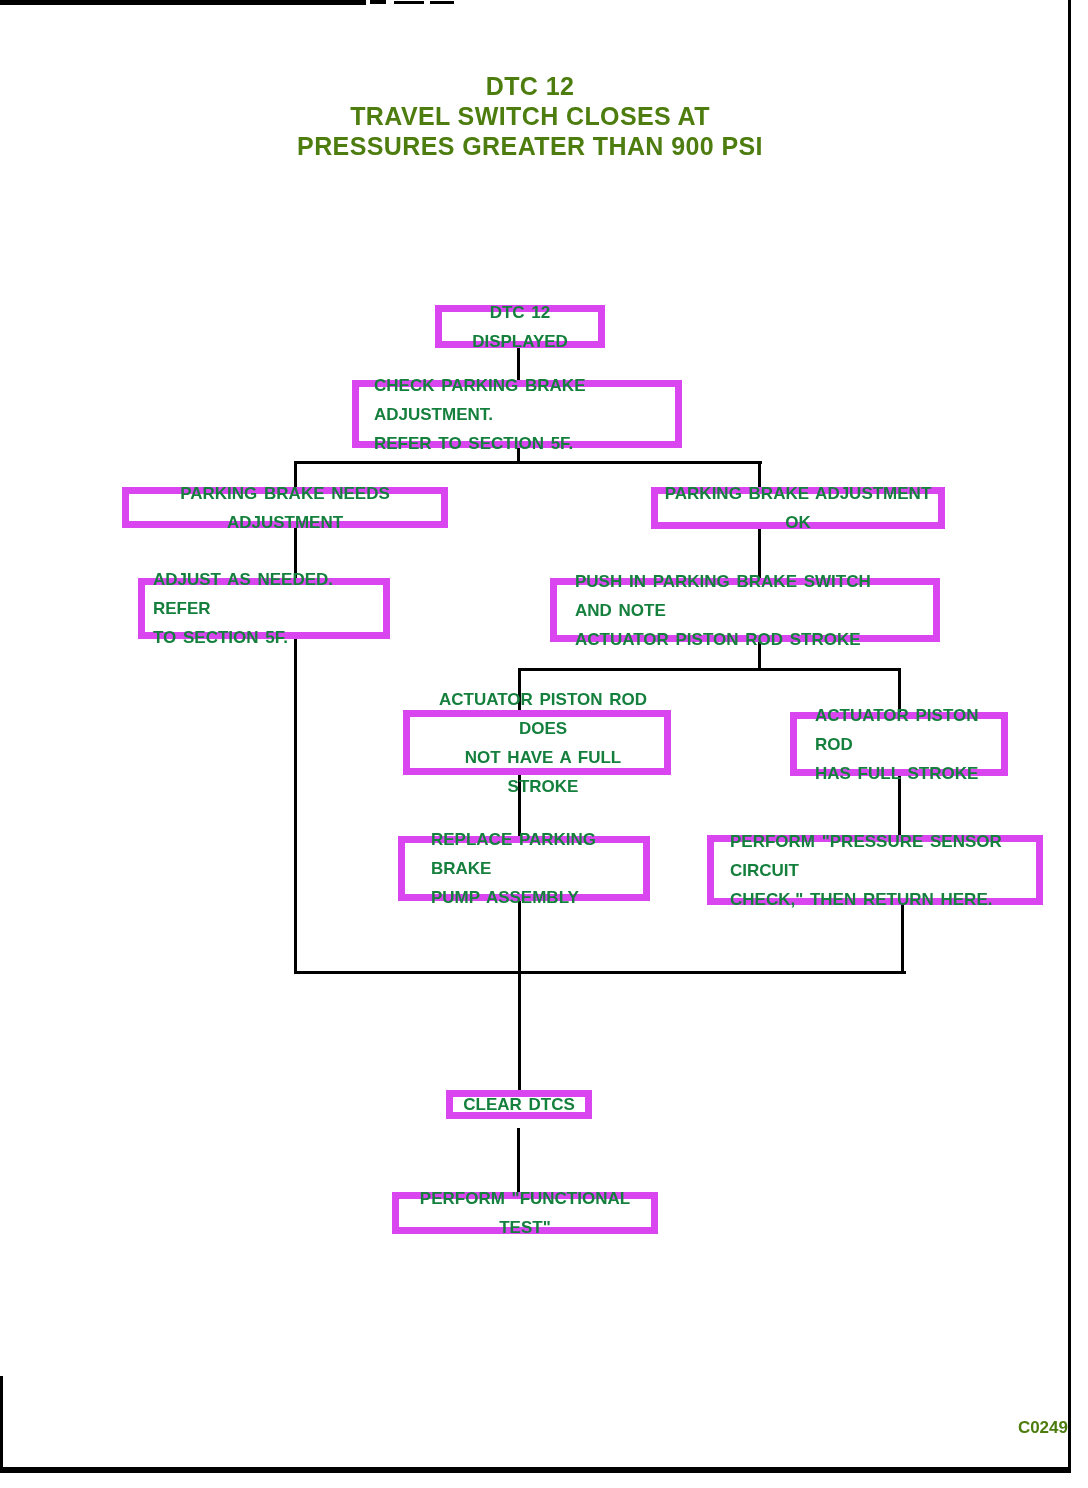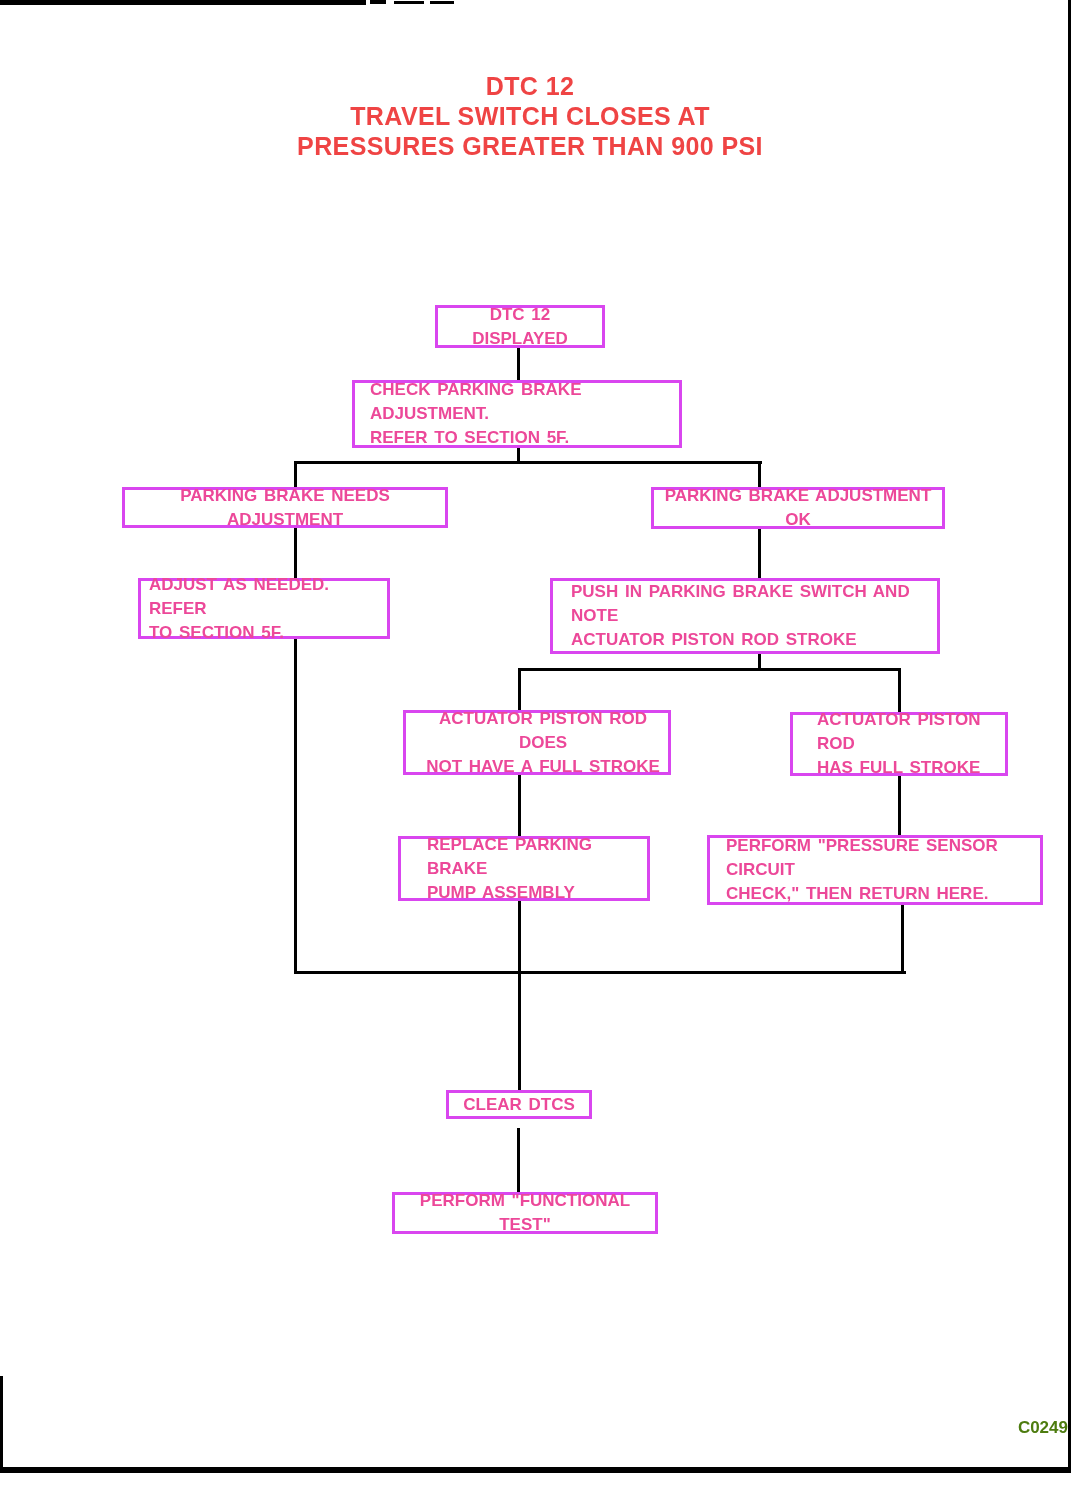--- a/index.html
+++ b/index.html
@@ -13,35 +13,35 @@
   }
   .frame-seg{position:absolute;background:#000;}
   .title{
     position:absolute;
     left:0;top:71px;width:1060px;
     text-align:center;
     font-weight:bold;
     font-size:25px;
     line-height:30px;
     letter-spacing:0.4px;
-    color:#ef4444;
+    color:#4d7c0f;
   }
   .node{
     position:absolute;
     box-sizing:border-box;
-    border:3px solid #d946ef;
+    border:7px solid #d946ef;
     background:#fff;
     display:flex;
     align-items:center;
     font-weight:bold;
     font-size:17px;
-    line-height:24px;
+    line-height:29px;
     white-space:pre-line;
     word-spacing:2px;
-    color:#ec4899;
+    color:#15803d;
   }
   .node.center{justify-content:center;text-align:center;padding:0 4px;}
   .node.left{justify-content:flex-start;text-align:left;}
   .connector{position:absolute;background:#000;}
   .footer-code{
     position:absolute;
     right:20px;top:1418px;
     font-weight:bold;
     font-size:17px;
     color:#4d7c0f;
@@ -85,25 +85,25 @@
       <div class="connector" style="left: 901px; top: 903px; width: 3px; height: 71px;"></div>
       <div class="connector" style="left: 294px; top: 971px; width: 612px; height: 3px;"></div>
       <div class="connector" style="left: 517px; top: 1128px; width: 3px; height: 66px;"></div>
       <div class="node center" style="left: 435px; top: 305px; width: 170px; height: 43px;">DTC 12 DISPLAYED</div>
       <div class="node left" style="left: 352px; top: 380px; width: 330px; height: 68px; padding-left: 15px; padding-right: 6px;">CHECK PARKING BRAKE ADJUSTMENT.
 REFER TO SECTION 5F.</div>
       <div class="node center" style="left: 122px; top: 487px; width: 326px; height: 41px;">PARKING BRAKE NEEDS ADJUSTMENT</div>
       <div class="node center" style="left: 612px; top: 487px; width: 294px; height: 42px; margin-left: 39px;">PARKING BRAKE ADJUSTMENT OK</div>
       <div class="node left" style="left: 138px; top: 578px; width: 252px; height: 61px; padding-left: 8px; padding-right: 6px;">ADJUST AS NEEDED. REFER
 TO SECTION 5F.</div>
-      <div class="node left" style="left: 550px; top: 578px; width: 390px; height: 76px; padding-left: 18px; padding-right: 24px;">PUSH IN PARKING BRAKE SWITCH AND NOTE
+      <div class="node left" style="left: 550px; top: 578px; width: 390px; height: 64px; padding-left: 18px; padding-right: 24px;">PUSH IN PARKING BRAKE SWITCH AND NOTE
 ACTUATOR PISTON ROD STROKE</div>
       <div class="node left" style="left: 403px; top: 710px; width: 268px; height: 65px; padding-left: 18px; padding-right: 6px; text-align: center;">ACTUATOR PISTON ROD DOES
 NOT HAVE A FULL STROKE</div>
-      <div class="node left" style="left: 790px; top: 712px; width: 218px; height: 64px; padding-left: 24px; padding-right: 6px;">ACTUATOR PISTON ROD
+      <div class="node left" style="left: 790px; top: 712px; width: 218px; height: 64px; padding-left: 18px; padding-right: 6px;">ACTUATOR PISTON ROD
 HAS FULL STROKE</div>
       <div class="node left" style="left: 398px; top: 836px; width: 252px; height: 65px; padding-left: 26px; padding-right: 6px;">REPLACE PARKING BRAKE
 PUMP ASSEMBLY</div>
       <div class="node left" style="left: 707px; top: 835px; width: 336px; height: 70px; padding-left: 16px; padding-right: 6px;">PERFORM "PRESSURE SENSOR CIRCUIT
 CHECK," THEN RETURN HERE.</div>
       <div class="node center" style="left: 446px; top: 1090px; width: 146px; height: 29px;">CLEAR DTCS</div>
       <div class="node center" style="left: 392px; top: 1192px; width: 266px; height: 42px;">PERFORM "FUNCTIONAL TEST"</div>
     </div>
 
   <div class="footer-code">C0249</div>

